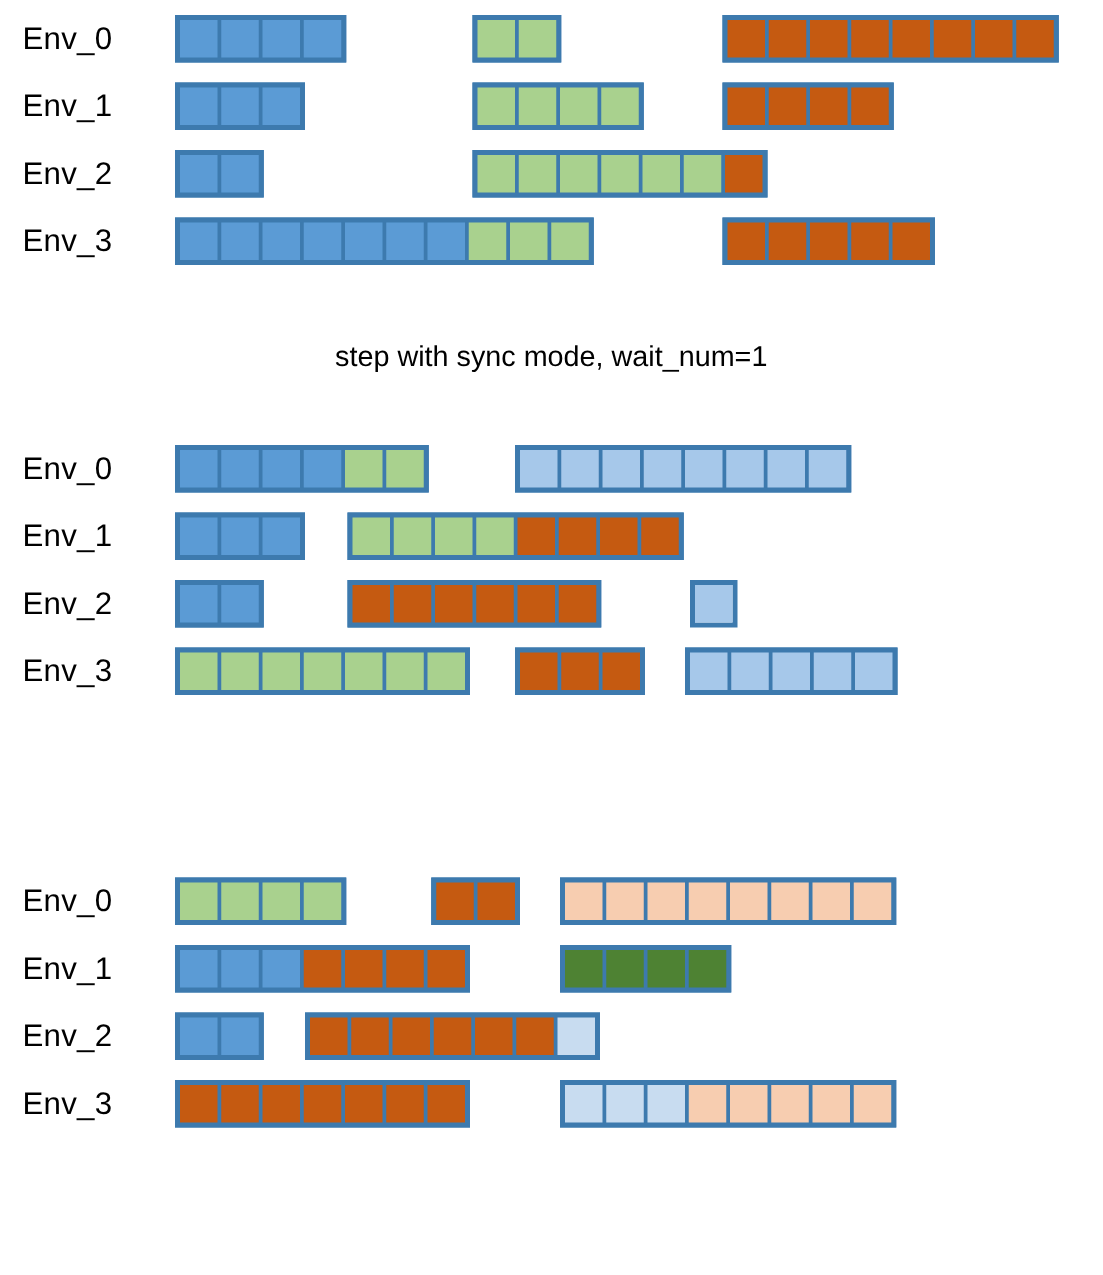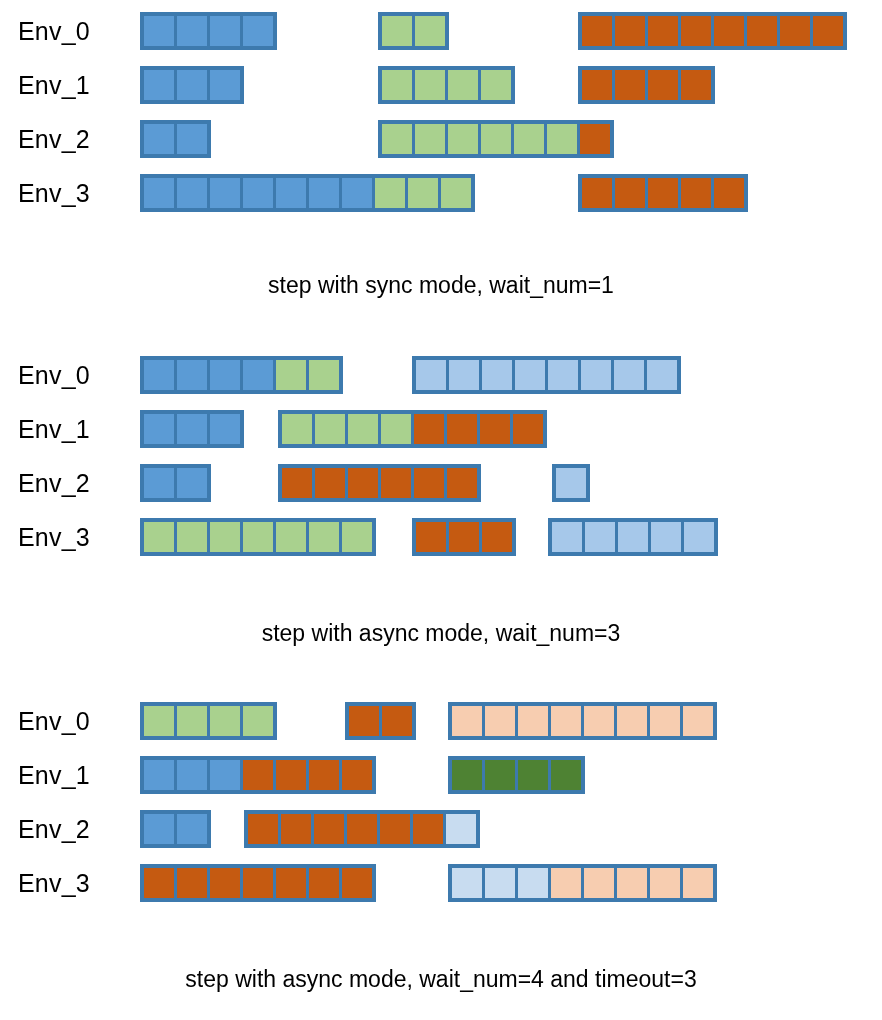--- a/index.html
+++ b/index.html
@@ -264,21 +264,20 @@
           <div class="group" style="left: 548px;">
             <div class="cell" style="background: rgb(166, 200, 234);"></div>
             <div class="cell" style="background: rgb(166, 200, 234);"></div>
             <div class="cell" style="background: rgb(166, 200, 234);"></div>
             <div class="cell" style="background: rgb(166, 200, 234);"></div>
             <div class="cell" style="background: rgb(166, 200, 234);"></div>
           </div>
         </div>
       </div>
     </div>
-    <div class="caption" style="top: 620px;">step with async mode, wait_num=3</div>
     <div class="section" style="top: 694px;">
       <div class="row">
         <div class="row-label">Env_0</div>
         <div class="track">
           <div class="group" style="left: 140px;">
             <div class="cell" style="background: rgb(169, 209, 142);"></div>
             <div class="cell" style="background: rgb(169, 209, 142);"></div>
             <div class="cell" style="background: rgb(169, 209, 142);"></div>
             <div class="cell" style="background: rgb(169, 209, 142);"></div>
           </div>
@@ -354,14 +353,13 @@
             <div class="cell" style="background: rgb(200, 220, 240);"></div>
             <div class="cell" style="background: rgb(247, 205, 176);"></div>
             <div class="cell" style="background: rgb(247, 205, 176);"></div>
             <div class="cell" style="background: rgb(247, 205, 176);"></div>
             <div class="cell" style="background: rgb(247, 205, 176);"></div>
             <div class="cell" style="background: rgb(247, 205, 176);"></div>
           </div>
         </div>
       </div>
     </div>
-    <div class="caption" style="top: 966px;">step with async mode, wait_num=4 and timeout=3</div>
   </div>
 
 </body></html>

